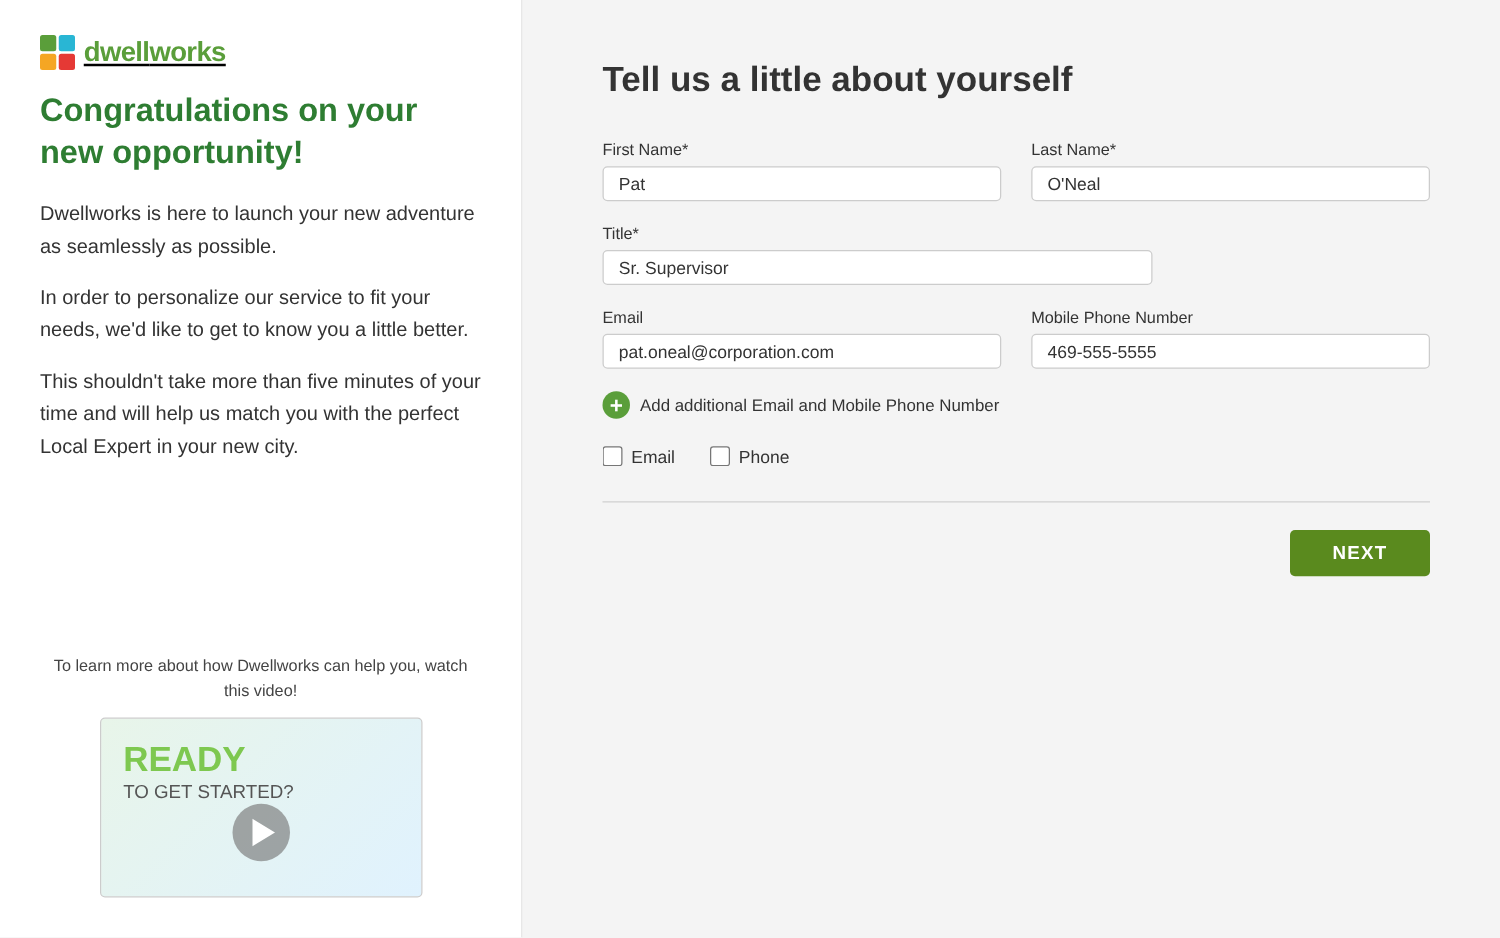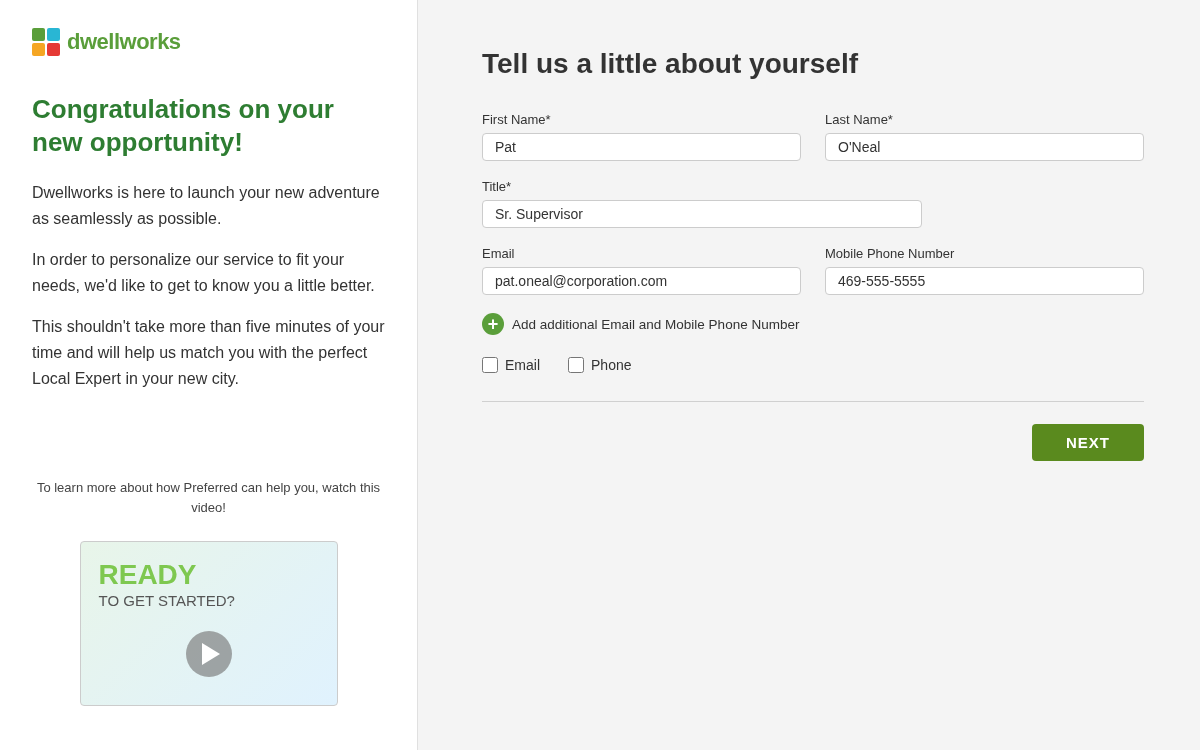--- a/index.html
+++ b/index.html
@@ -18,21 +18,22 @@
       width: 418px;
       min-width: 418px;
       background: #ffffff;
       padding: 28px 32px 32px 32px;
       display: flex;
       flex-direction: column;
       border-right: 1px solid #e0e0e0;
     }
 
     .logo-area {
-      margin-bottom: 37px;
+      margin-bottom: 16px;
+      text-decoration: underline;
     }
 
     .logo-text {
       font-size: 22px;
       font-weight: 700;
       color: #444;
       letter-spacing: -0.5px;
     }
 
     .logo-text span {
@@ -58,22 +59,22 @@
       margin-top: auto;
       text-align: center;
       font-size: 13px;
       color: #444;
       line-height: 1.5;
       margin-bottom: 12px;
     }
 
     .video-thumb {
       width: 258px;
-      height: 165px;
-      margin: 12px auto;
+      height: 144px;
+      margin: 0 auto;
       border: 1px solid #ccc;
       border-radius: 4px;
       background: linear-gradient(135deg, #e8f5e9 0%, #e0f2fe 100%);
       display: flex;
       align-items: center;
       justify-content: center;
       position: relative;
       overflow: hidden;
     }
 
@@ -298,21 +299,21 @@
   </div>
 
   <h1 class="congrats-heading">Congratulations on your new opportunity!</h1>
 
   <p class="left-body-text">Dwellworks is here to launch your new adventure as seamlessly as possible.</p>
   <p class="left-body-text">In order to personalize our service to fit your needs, we'd like to get to know you a little better.</p>
   <p class="left-body-text">This shouldn't take more than five minutes of your time and will help us match you with the perfect Local Expert in your new city.</p>
 
   <div style="flex:1;"></div>
 
-  <p class="video-prompt">To learn more about how Preferred can help you, watch this video!</p>
+  <p class="video-prompt">To learn more about how Dwellworks can help you, watch this video!</p>
   <div class="video-thumb">
     <div class="video-ready-text">
       <div class="video-ready-ready">READY</div>
       <div style="font-size:15px;font-weight:400;color:#555;margin-top:2px;">TO GET STARTED?</div>
     </div>
     <div class="video-play-btn">
       <div class="play-triangle"></div>
     </div>
   </div>
 </div>

